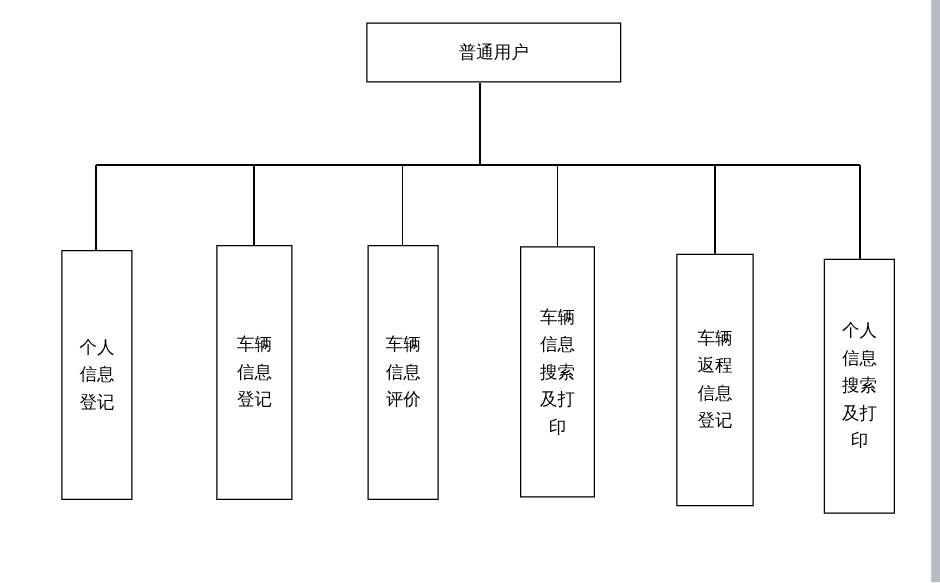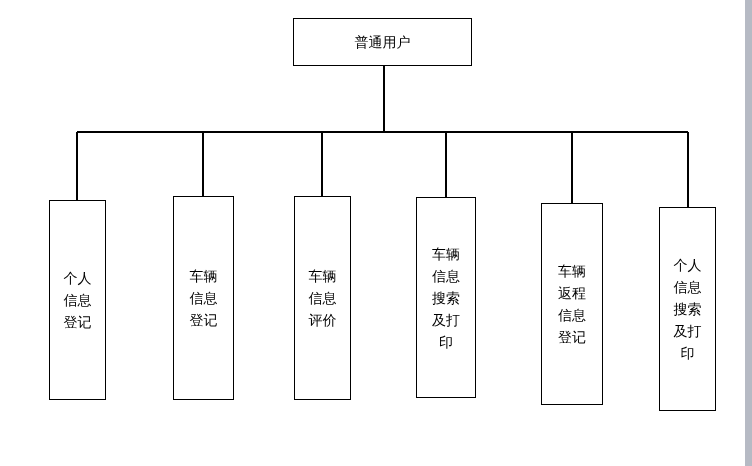--- a/index.html
+++ b/index.html
@@ -68,21 +68,21 @@
     <line x1="384" y1="66" x2="384" y2="132"></line>
     <line x1="77" y1="132" x2="688" y2="132"></line>
     <line x1="77" y1="132" x2="77" y2="200"></line>
     <line x1="203" y1="132" x2="203" y2="196"></line>
     <line x1="322" y1="132" x2="322" y2="196"></line>
     <line x1="446" y1="132" x2="446" y2="197"></line>
     <line x1="572" y1="132" x2="572" y2="203"></line>
     <line x1="688" y1="132" x2="688" y2="207"></line>
   </svg>
 
-  <div class="node root" style="left:293px; top:18px; width:179px; height:48px;">
+  <div class="node root" style="left:293px; top:18px; width:204px; height:48px;">
     <span class="root-label">普通用户</span>
   </div>
 
   <div class="node" style="left:49px; top:200px; width:57px; height:200px;">
     <span class="node-label">个人
 信息
 登记</span>
   </div>
 
   <div class="node" style="left:173px; top:196px; width:61px; height:204px;">

